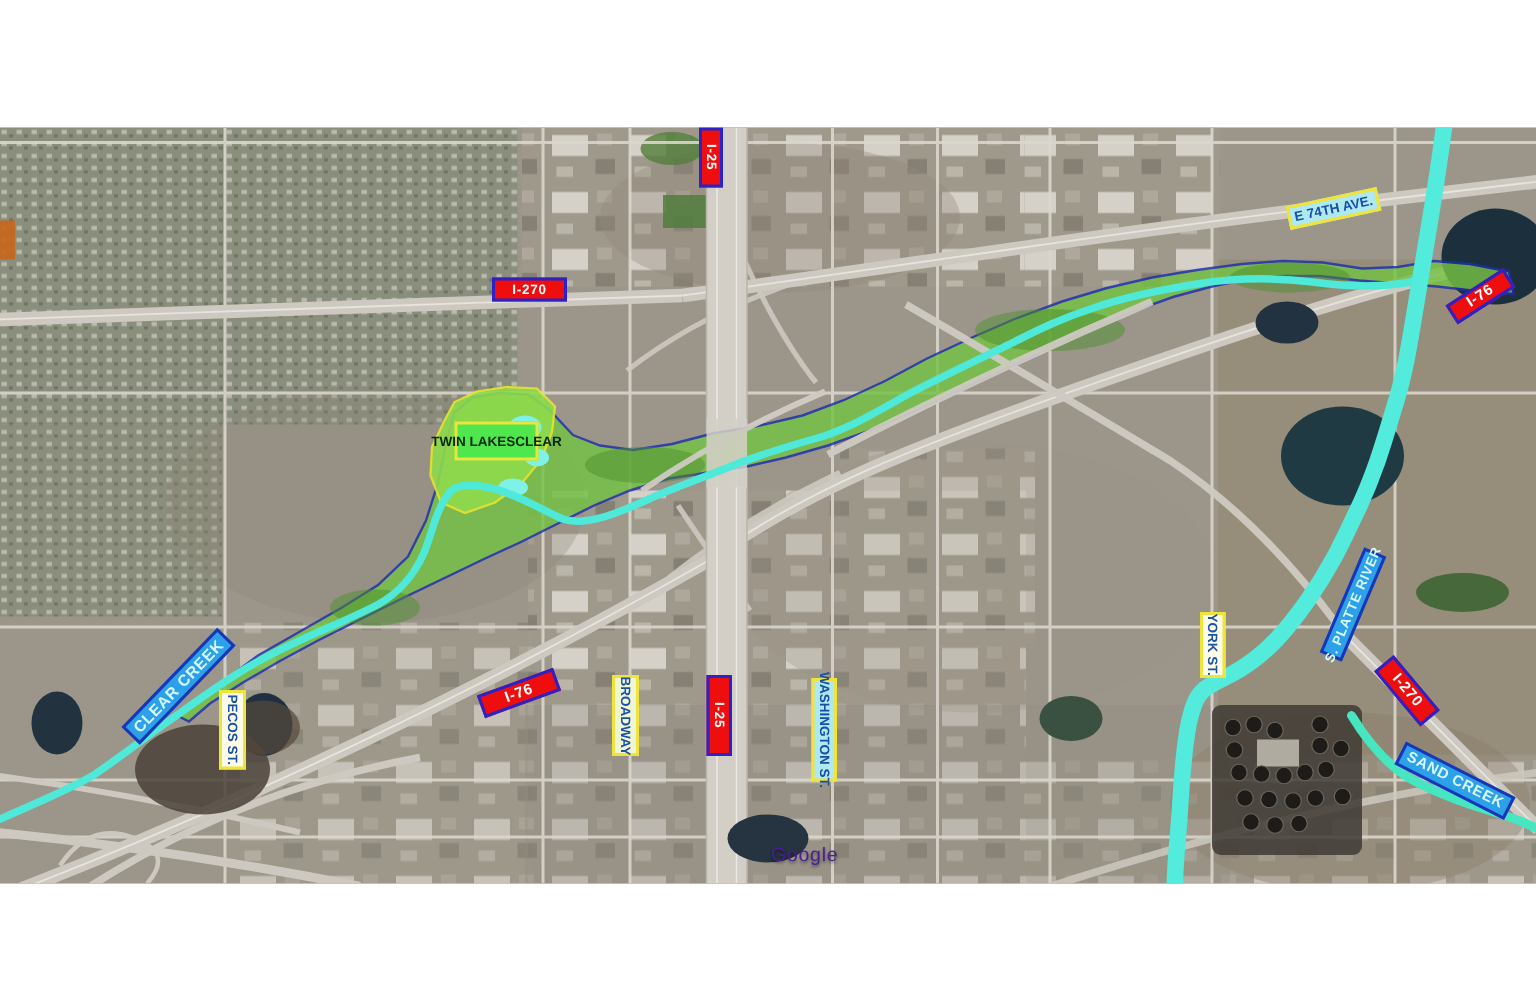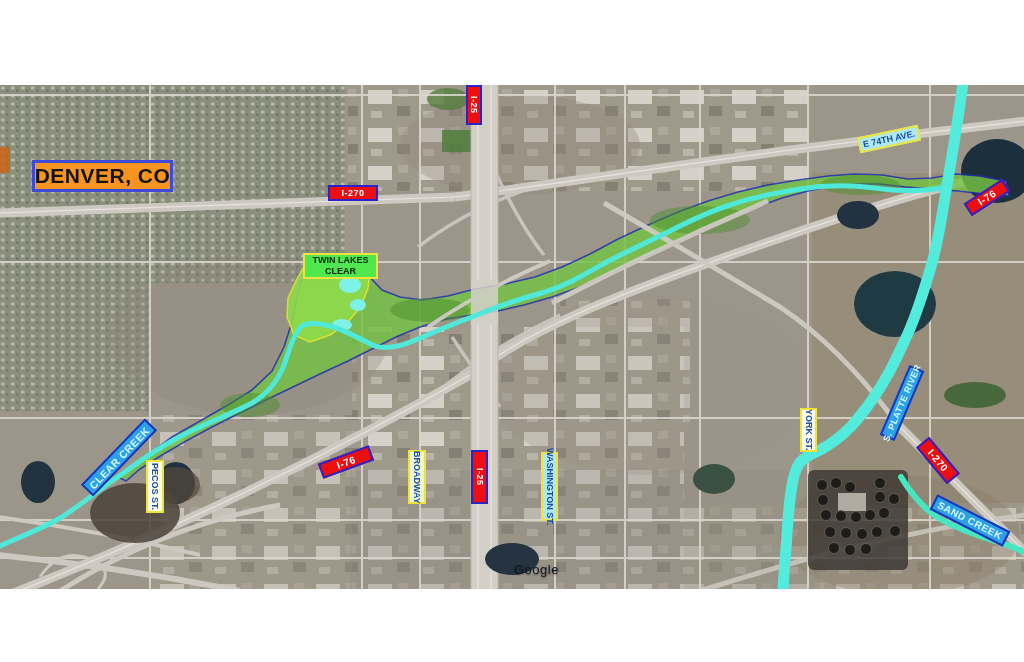--- a/index.html
+++ b/index.html
@@ -20,33 +20,33 @@
   .lbl-park{background:#50E64E;border:2px solid #EEE43B;color:#062806;}
   .lbl-title{background:#F79420;border:3px solid #3F4BD8;color:#141414;}
   .vert{writing-mode:vertical-rl;text-orientation:mixed;}
 
   
   .lbl-denver{left:32px;top:75px;width:141px;height:32px;font-size:21px;letter-spacing:.5px;}
   .lbl-i270w{left:328px;top:100px;width:50px;height:16px;font-size:9px;}
   .lbl-i25n{left:466px;top:0px;width:16px;height:40px;font-size:9px;}
   .lbl-e74{left:858px;top:46px;width:62px;height:16px;font-size:9px;transform:rotate(-12deg);}
   .lbl-i76ne{left:964px;top:105px;width:46px;height:15px;font-size:10px;transform:rotate(-33deg);}
-  .lbl-twin{left:303px;top:168px;width:75px;height:26px;font-size:9px;line-height:11px;flex-direction:column;}
+  .lbl-twin{left:303px;top:196px;width:56px;height:26px;font-size:9px;line-height:11px;flex-direction:row;}
   .lbl-clear{left:73px;top:364px;width:92px;height:17px;font-size:10.5px;transform:rotate(-46deg);}
   .lbl-pecos{left:146px;top:375px;width:18px;height:53px;font-size:9px;}
   .lbl-i76c{left:319px;top:369px;width:54px;height:16px;font-size:10px;transform:rotate(-20deg);}
   .lbl-broadway{left:408px;top:365px;width:18px;height:54px;font-size:9px;}
   .lbl-i25c{left:471px;top:365px;width:17px;height:54px;font-size:9px;}
   .lbl-wash{left:541px;top:367px;width:17px;height:69px;font-size:9px;}
   .lbl-york{left:800px;top:323px;width:17px;height:44px;font-size:9px;}
   .lbl-platte{left:864px;top:310px;width:76px;height:16px;font-size:9px;transform:rotate(-67deg);}
   .lbl-i270e{left:914px;top:367px;width:48px;height:17px;font-size:10px;transform:rotate(50deg);}
   .lbl-sand{left:929px;top:427px;width:82px;height:17px;font-size:10px;transform:rotate(27deg);}
 
-  .google{position:absolute;left:514px;top:477px;color:#0f172a;font-size:13px;letter-spacing:.5px;
+  .google{position:absolute;left:514px;top:477px;color:#4c1d95;font-size:13px;letter-spacing:.5px;
           text-shadow:0 1px 2px rgba(0,0,0,.5);font-weight:normal;}
 </style>
 </head>
 <body>
 
 <div class="page">
   <div class="map">
 
     <svg class="map-svg" width="1024" height="504" viewBox="0 0 1024 504">
       <defs>
@@ -192,21 +192,20 @@
         <path d="M552,218 Q660,162 768,116" stroke-width="5"></path>
         <path d="M604,118 Q690,168 780,222 Q840,262 892,332" stroke-width="5"></path>
         <path d="M428,242 Q480,206 550,176" stroke-width="4"></path>
       </g>
 
       <path fill="none" stroke="#4FE9D9" stroke-width="5" stroke-linecap="round" d="M-2,462 C20,452 45,442 62,432 C80,420 95,408 112,396 C135,380 150,368 172,356 C200,340 225,332 252,318 C266,310 275,300 282,285 C288,272 290,255 300,243 C305,237 318,238 330,241 C345,245 358,253 375,261 C390,266 410,258 432,248 C450,240 470,233 492,224 C510,217 520,214 545,207 C565,201 580,192 605,178 C620,170 645,158 672,145 C690,136 705,128 730,120 C750,113 775,108 800,104 C825,100 850,100 875,103 C890,105 920,108 945,102"></path>
       <path fill="none" stroke="#52EBDC" stroke-width="11" stroke-linecap="round" d="M963,-3 C959,30 953,65 947,100 C941,135 938,160 930,185 C923,208 917,230 905,255 C895,276 888,292 872,315 C860,332 845,352 820,365 C806,372 800,374 796,385 C791,397 789,420 787,448 C786,470 784,480 783,507"></path>
       <path fill="none" stroke="#45E6C0" stroke-width="6" stroke-linecap="round" d="M901,392 C912,410 925,425 940,434 C958,444 975,450 995,456 C1005,459 1018,464 1026,468"></path>
     </svg>
 
-    <div class="lbl lbl-title lbl-denver">DENVER, CO</div>
 
     <div class="lbl lbl-red lbl-i270w">I-270</div>
 
     <div class="lbl lbl-red vert lbl-i25n">I-25</div>
 
     <div class="lbl lbl-street-c lbl-e74">E 74TH AVE.</div>
 
     <div class="lbl lbl-red lbl-i76ne">I-76</div>
 
     <div class="lbl lbl-park lbl-twin">

